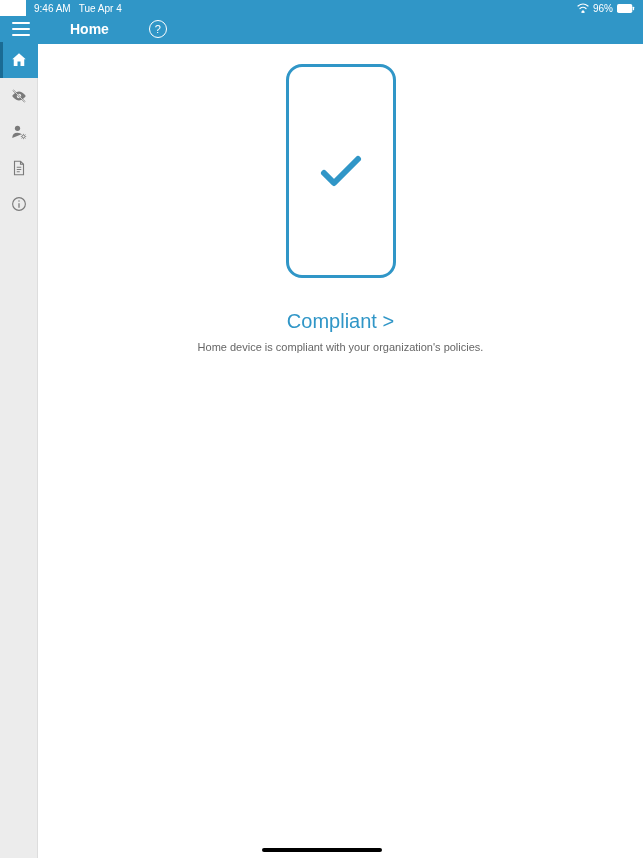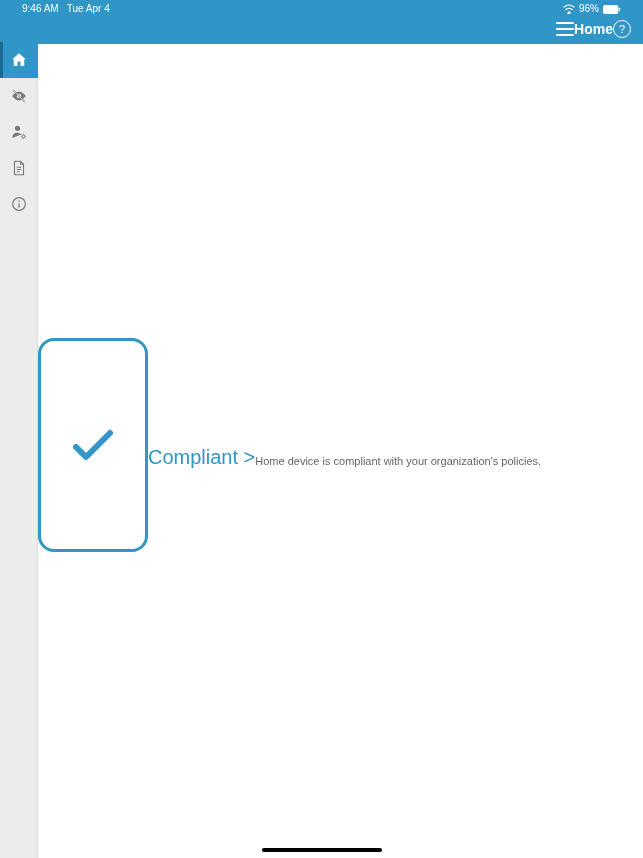--- a/index.html
+++ b/index.html
@@ -14,58 +14,60 @@
       font-family: -apple-system, BlinkMacSystemFont, 'Segoe UI', Helvetica, Arial, sans-serif;
       background: #fff;
       overflow: hidden;
       position: relative;
     }
     
     .status-bar {
       display: flex;
       justify-content: space-between;
       align-items: center;
-      padding: 2px 22px;
+      padding: 2px 8px;
       font-size: 10px;
       color: #fff;
       background: #3096c7;
       height: 16px;
+      margin-left: 26px;
     }
     
     .status-left {
       display: flex;
       gap: 8px;
     }
     
     .status-right {
       display: flex;
-      align-items: flex-end;
+      align-items: center;
       gap: 4px;
     }
     
     .wifi-icon {
       width: 12px;
       height: 10px;
     }
     
     .battery-icon {
       width: 18px;
       height: 9px;
       display: inline-block;
       position: relative;
     }
     
     .header {
       display: flex;
-      justify-content: flex-end;
+      justify-content: flex-start;
       align-items: center;
       padding: 6px 12px;
       background: #3096c7;
       color: #fff;
       height: 26px;
+      gap: 40px;
     }
     
     .hamburger {
       width: 18px;
       height: 14px;
       display: flex;
       flex-direction: column;
       justify-content: space-between;
       cursor: pointer;
     }
@@ -134,21 +136,21 @@
     }
     
     .sidebar-icon {
       width: 18px;
       height: 18px;
     }
     
     .main-content {
       flex: 1;
       display: flex;
-      flex-direction: row;
+      flex-direction: column;
       align-items: center;
       padding-top: 20px;
       background: #fff;
       border-top: 2px solid #3096c7;
     }
     
     .device-outline {
       width: 110px;
       height: 214px;
       border: 3px solid #3096c7;

